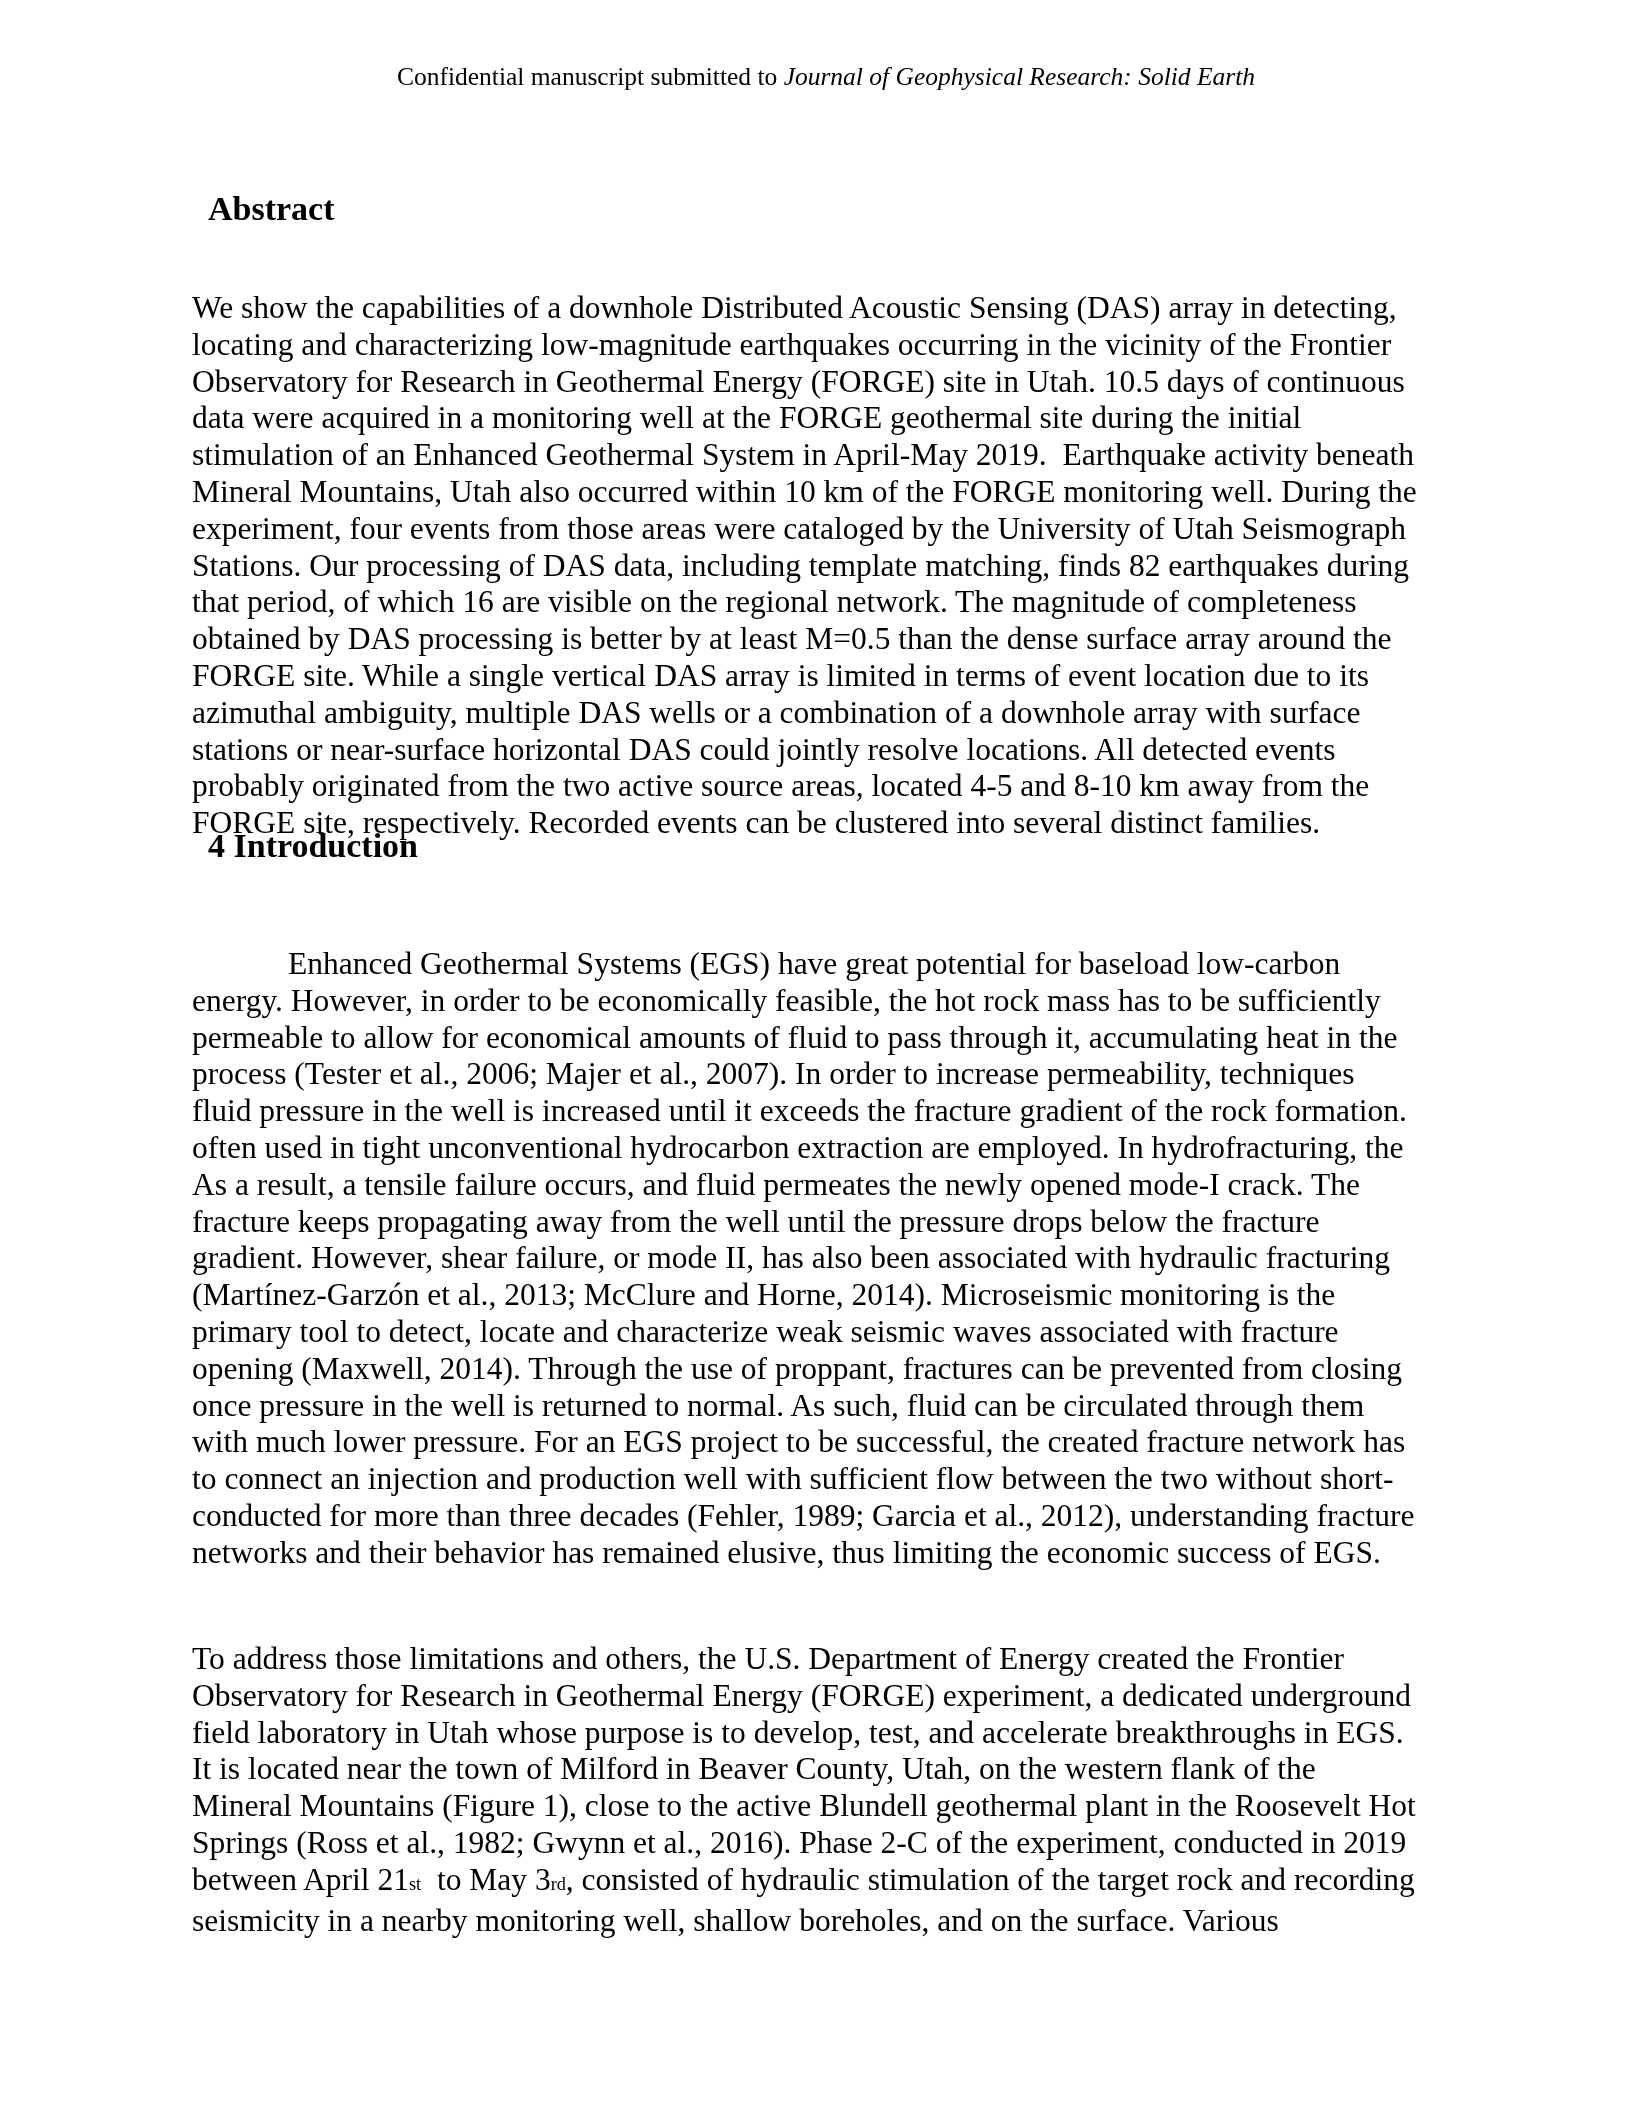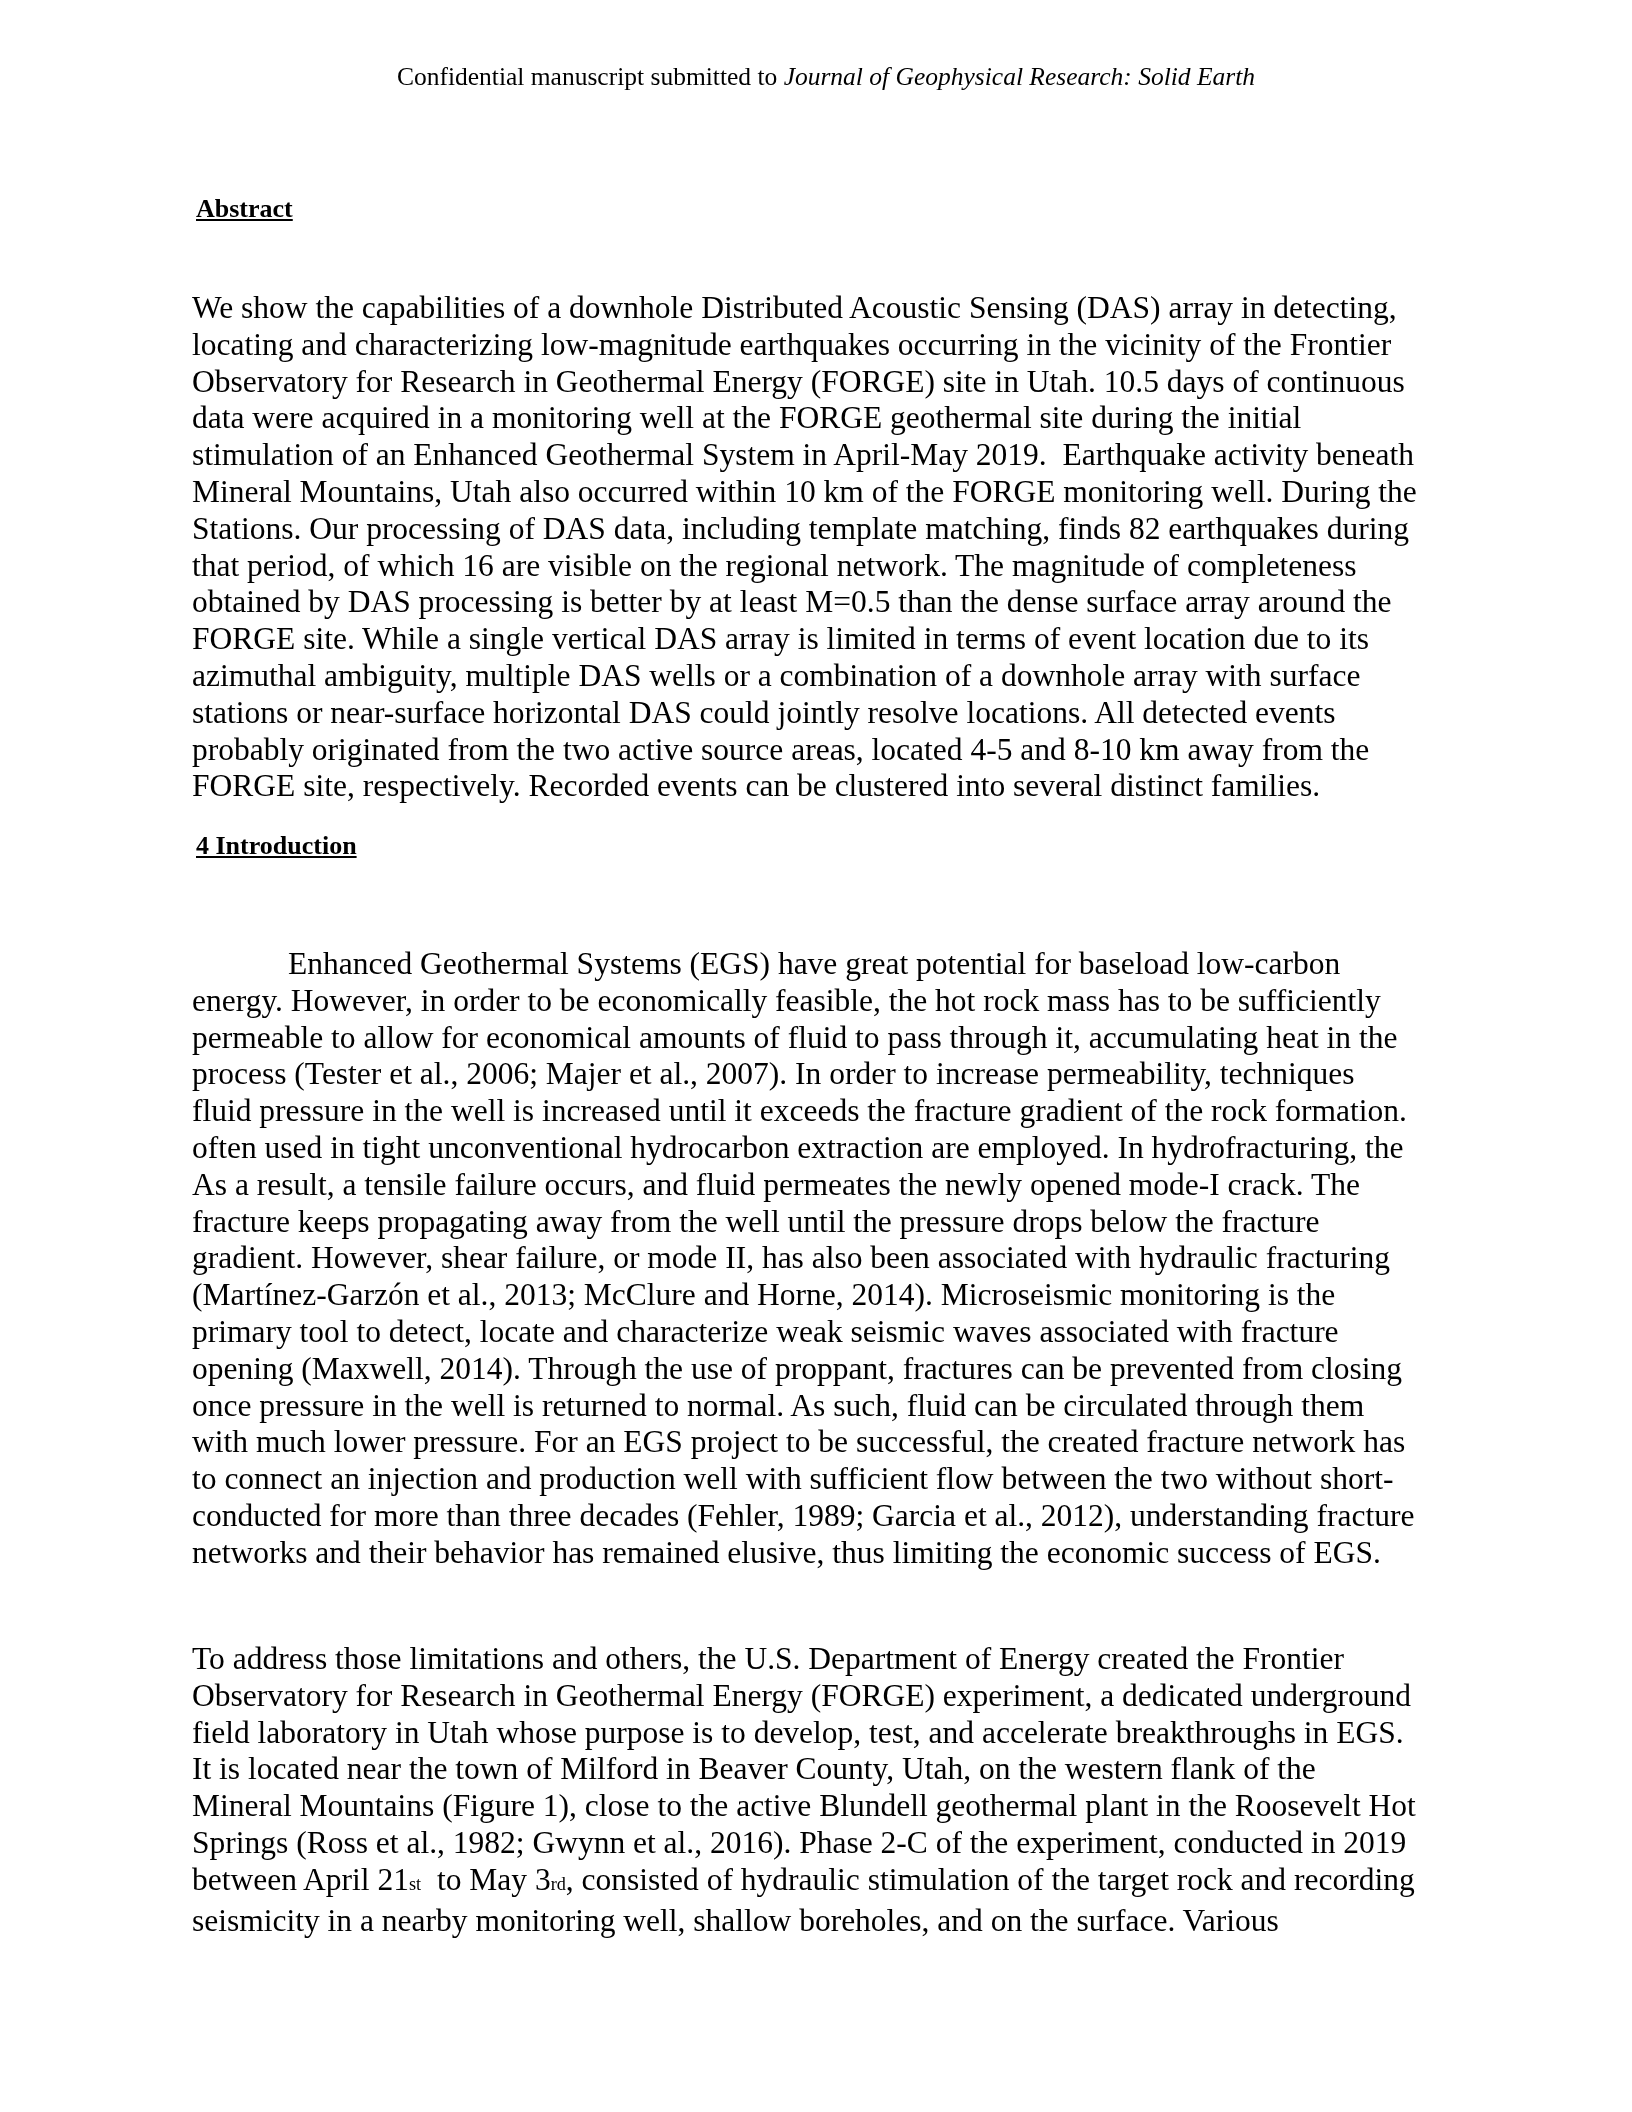--- a/index.html
+++ b/index.html
@@ -25,26 +25,25 @@
     font-size: 25.5px;
     line-height: 31px;
     white-space: pre;
     margin-left: 10px;
   }
   .running-head .italic {
     font-style: italic;
   }
   .heading {
     position: absolute;
-    left: 196px;
-    font-size: 26px;
+    left: 208px;
+    font-size: 34px;
     font-weight: bold;
     line-height: 37px;
     white-space: pre;
-    text-decoration: underline;
   }
   .para {
     position: absolute;
     left: 192px;
     font-size: 31.5px;
     line-height: 36.8px;
     margin-top: 46px;
   }
   .para .line {
     white-space: pre;
@@ -65,20 +64,21 @@
 
   <div class="heading" style="top:190px">Abstract</div>
 
   <div class="para" style="top:244px">
       <div class="line">We show the capabilities of a downhole Distributed Acoustic Sensing (DAS) array in detecting,</div>
       <div class="line">locating and characterizing low-magnitude earthquakes occurring in the vicinity of the Frontier</div>
       <div class="line">Observatory for Research in Geothermal Energy (FORGE) site in Utah. 10.5 days of continuous</div>
       <div class="line">data were acquired in a monitoring well at the FORGE geothermal site during the initial</div>
       <div class="line">stimulation of an Enhanced Geothermal System in April-May 2019.  Earthquake activity beneath</div>
       <div class="line">Mineral Mountains, Utah also occurred within 10 km of the FORGE monitoring well. During the</div>
+      <div class="line">experiment, four events from those areas were cataloged by the University of Utah Seismograph</div>
       <div class="line">Stations. Our processing of DAS data, including template matching, finds 82 earthquakes during</div>
       <div class="line">that period, of which 16 are visible on the regional network. The magnitude of completeness</div>
       <div class="line">obtained by DAS processing is better by at least M=0.5 than the dense surface array around the</div>
       <div class="line">FORGE site. While a single vertical DAS array is limited in terms of event location due to its</div>
       <div class="line">azimuthal ambiguity, multiple DAS wells or a combination of a downhole array with surface</div>
       <div class="line">stations or near-surface horizontal DAS could jointly resolve locations. All detected events</div>
       <div class="line">probably originated from the two active source areas, located 4-5 and 8-10 km away from the</div>
       <div class="line">FORGE site, respectively. Recorded events can be clustered into several distinct families.</div>
     </div>
 

